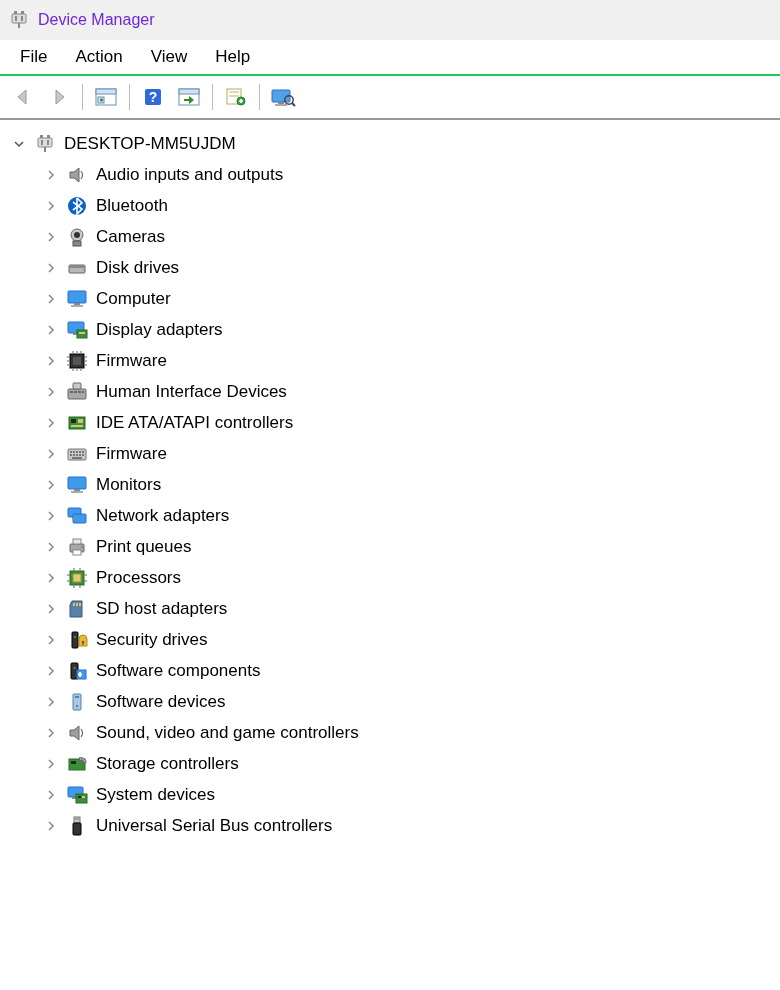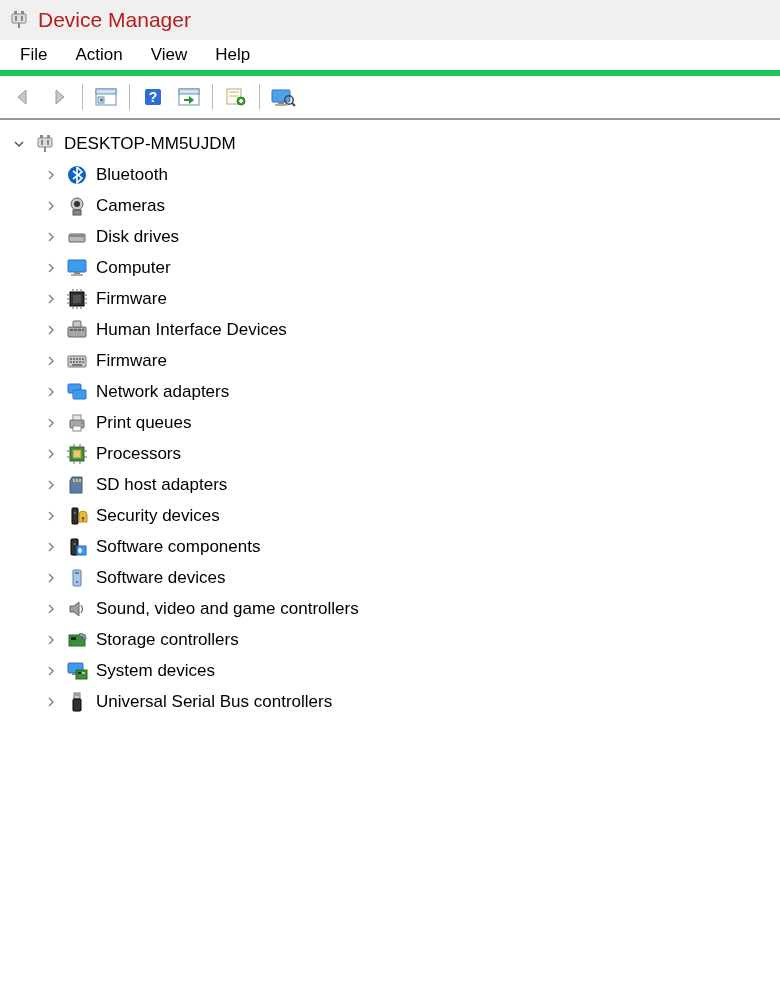--- a/index.html
+++ b/index.html
@@ -15,28 +15,28 @@
   }
   .titlebar {
     height: 40px;
     background: #f0f0f0;
     display: flex;
     align-items: center;
     padding: 0 8px;
     gap: 8px;
   }
   .titlebar .title {
-    color: #b91c1c;
-    font-size: 21px;
+    color: #6d28d9;
+    font-size: 16px;
   }
   .menubar {
     height: 36px;
     display: flex;
     align-items: center;
-    border-bottom: 6px solid #22c55e;
+    border-bottom: 2px solid #22c55e;
     padding: 0 8px;
     gap: 4px;
     font-size: 17px;
   }
   .menubar .menu-item {
     padding: 4px 12px;
     cursor: default;
   }
   .toolbar {
     height: 44px;
@@ -196,20 +196,33 @@
   </div>
   <div id="tree-children">
       <div class="tree-row child">
         <span class="expand">
           <svg width="12" height="12" viewBox="0 0 12 12">
             <path d="M4 2 L8 6 L4 10" fill="none" stroke="#888" stroke-width="1.5"></path>
           </svg>
         </span>
         <span class="dev-icon">
           <svg width="22" height="22" viewBox="0 0 22 22">
+            <use href="#ic-speaker"></use>
+          </svg>
+        </span>
+        <span class="label">Audio inputs and outputs</span>
+      </div>
+      <div class="tree-row child">
+        <span class="expand">
+          <svg width="12" height="12" viewBox="0 0 12 12">
+            <path d="M4 2 L8 6 L4 10" fill="none" stroke="#888" stroke-width="1.5"></path>
+          </svg>
+        </span>
+        <span class="dev-icon">
+          <svg width="22" height="22" viewBox="0 0 22 22">
             <use href="#ic-bluetooth"></use>
           </svg>
         </span>
         <span class="label">Bluetooth</span>
       </div>
       <div class="tree-row child">
         <span class="expand">
           <svg width="12" height="12" viewBox="0 0 12 12">
             <path d="M4 2 L8 6 L4 10" fill="none" stroke="#888" stroke-width="1.5"></path>
           </svg>
@@ -248,20 +261,33 @@
         <span class="label">Computer</span>
       </div>
       <div class="tree-row child">
         <span class="expand">
           <svg width="12" height="12" viewBox="0 0 12 12">
             <path d="M4 2 L8 6 L4 10" fill="none" stroke="#888" stroke-width="1.5"></path>
           </svg>
         </span>
         <span class="dev-icon">
           <svg width="22" height="22" viewBox="0 0 22 22">
+            <use href="#ic-display-adapter"></use>
+          </svg>
+        </span>
+        <span class="label">Display adapters</span>
+      </div>
+      <div class="tree-row child">
+        <span class="expand">
+          <svg width="12" height="12" viewBox="0 0 12 12">
+            <path d="M4 2 L8 6 L4 10" fill="none" stroke="#888" stroke-width="1.5"></path>
+          </svg>
+        </span>
+        <span class="dev-icon">
+          <svg width="22" height="22" viewBox="0 0 22 22">
             <use href="#ic-chip"></use>
           </svg>
         </span>
         <span class="label">Firmware</span>
       </div>
       <div class="tree-row child">
         <span class="expand">
           <svg width="12" height="12" viewBox="0 0 12 12">
             <path d="M4 2 L8 6 L4 10" fill="none" stroke="#888" stroke-width="1.5"></path>
           </svg>
@@ -274,33 +300,59 @@
         <span class="label">Human Interface Devices</span>
       </div>
       <div class="tree-row child">
         <span class="expand">
           <svg width="12" height="12" viewBox="0 0 12 12">
             <path d="M4 2 L8 6 L4 10" fill="none" stroke="#888" stroke-width="1.5"></path>
           </svg>
         </span>
         <span class="dev-icon">
           <svg width="22" height="22" viewBox="0 0 22 22">
+            <use href="#ic-ide"></use>
+          </svg>
+        </span>
+        <span class="label">IDE ATA/ATAPI controllers</span>
+      </div>
+      <div class="tree-row child">
+        <span class="expand">
+          <svg width="12" height="12" viewBox="0 0 12 12">
+            <path d="M4 2 L8 6 L4 10" fill="none" stroke="#888" stroke-width="1.5"></path>
+          </svg>
+        </span>
+        <span class="dev-icon">
+          <svg width="22" height="22" viewBox="0 0 22 22">
             <use href="#ic-keyboard"></use>
           </svg>
         </span>
         <span class="label">Firmware</span>
       </div>
       <div class="tree-row child">
         <span class="expand">
           <svg width="12" height="12" viewBox="0 0 12 12">
             <path d="M4 2 L8 6 L4 10" fill="none" stroke="#888" stroke-width="1.5"></path>
           </svg>
         </span>
         <span class="dev-icon">
           <svg width="22" height="22" viewBox="0 0 22 22">
+            <use href="#ic-monitor"></use>
+          </svg>
+        </span>
+        <span class="label">Monitors</span>
+      </div>
+      <div class="tree-row child">
+        <span class="expand">
+          <svg width="12" height="12" viewBox="0 0 12 12">
+            <path d="M4 2 L8 6 L4 10" fill="none" stroke="#888" stroke-width="1.5"></path>
+          </svg>
+        </span>
+        <span class="dev-icon">
+          <svg width="22" height="22" viewBox="0 0 22 22">
             <use href="#ic-network"></use>
           </svg>
         </span>
         <span class="label">Network adapters</span>
       </div>
       <div class="tree-row child">
         <span class="expand">
           <svg width="12" height="12" viewBox="0 0 12 12">
             <path d="M4 2 L8 6 L4 10" fill="none" stroke="#888" stroke-width="1.5"></path>
           </svg>
@@ -342,21 +394,21 @@
         <span class="expand">
           <svg width="12" height="12" viewBox="0 0 12 12">
             <path d="M4 2 L8 6 L4 10" fill="none" stroke="#888" stroke-width="1.5"></path>
           </svg>
         </span>
         <span class="dev-icon">
           <svg width="22" height="22" viewBox="0 0 22 22">
             <use href="#ic-security"></use>
           </svg>
         </span>
-        <span class="label">Security devices</span>
+        <span class="label">Security drives</span>
       </div>
       <div class="tree-row child">
         <span class="expand">
           <svg width="12" height="12" viewBox="0 0 12 12">
             <path d="M4 2 L8 6 L4 10" fill="none" stroke="#888" stroke-width="1.5"></path>
           </svg>
         </span>
         <span class="dev-icon">
           <svg width="22" height="22" viewBox="0 0 22 22">
             <use href="#ic-soft-comp"></use>

